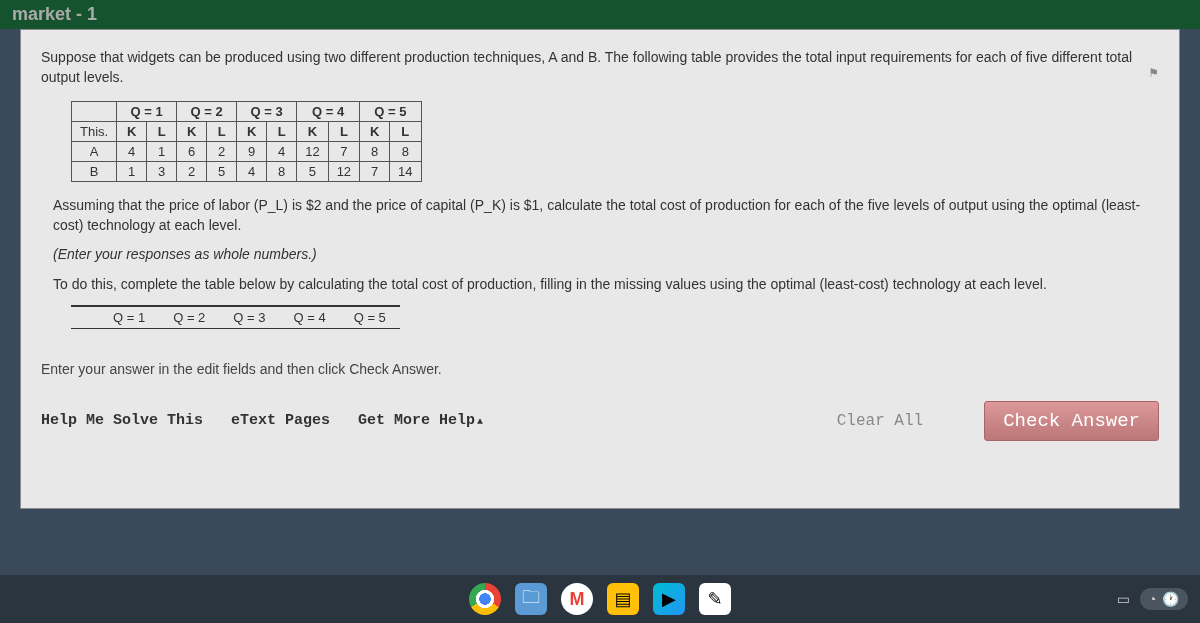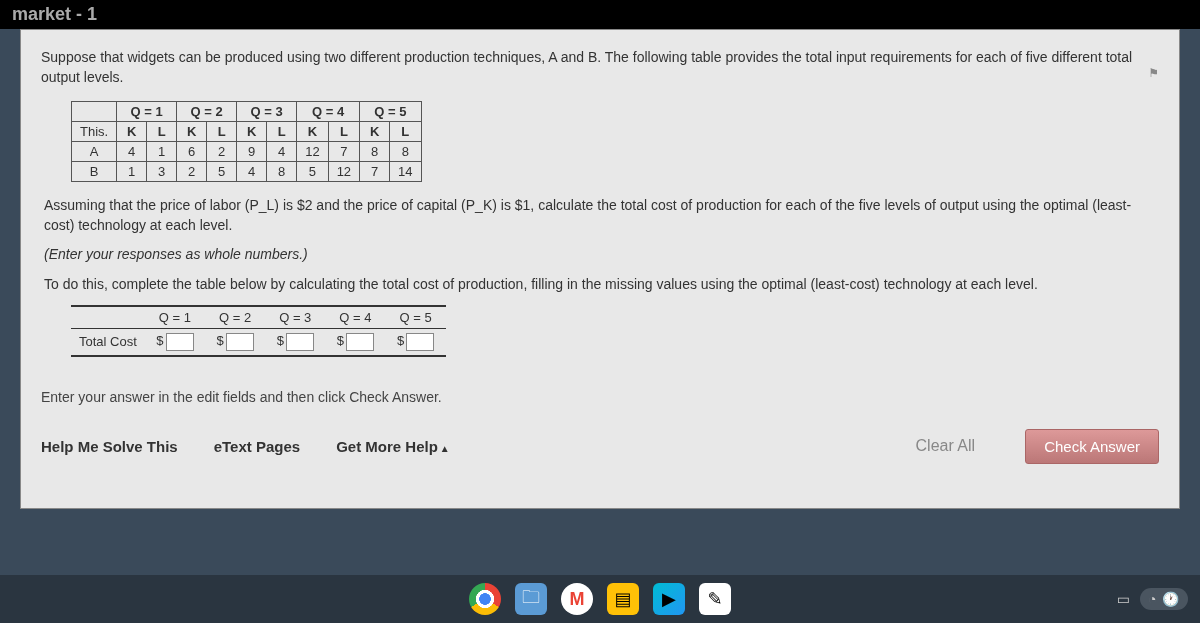--- a/index.html
+++ b/index.html
@@ -5,21 +5,21 @@
     * { margin: 0; padding: 0; box-sizing: border-box; }
     body {
       font-family: Arial, sans-serif;
       background: #3a4a5a;
       width: 1200px;
       height: 623px;
       overflow: hidden;
       position: relative;
     }
     .top-tab {
-      background: #000000;
+      background: #14532d;
       color: #aaa;
       font-size: 18px;
       padding: 4px 12px;
       font-weight: bold;
     }
     .content-panel {
       background: #e8e8e8;
       margin: 0 20px;
       padding: 18px 20px 14px 20px;
       height: 480px;
@@ -37,21 +37,21 @@
     }
     .data-table th, .data-table td {
       border: 1px solid #555;
       padding: 2px 8px;
       text-align: center;
       min-width: 30px;
     }
     .data-table .q-header { border-bottom: 1px solid #555; }
     .tech-label { font-weight: normal; }
     
-    .instruction { margin: 10px 3px; line-height: 1.4; }
+    .instruction { margin: 10px 12px; line-height: 1.4; }
     .italic { font-style: italic; }
     
     .cost-table {
       border-collapse: collapse;
       margin: 8px 0 20px 30px;
       font-size: 13px;
     }
     .cost-table th { border-top: 2px solid #333; border-bottom: 1px solid #333; padding: 3px 14px; font-weight: normal; }
     .cost-table td { padding: 4px 10px; text-align: center; }
     .cost-table .row-label { border-top: 1px solid #333; border-bottom: 2px solid #333; padding: 4px 8px; text-align: left; }
@@ -65,38 +65,39 @@
       background: #fff;
       vertical-align: middle;
     }
     
     .hint-text { margin-top: 32px; font-size: 14px; color: #444; }
     .cursor-icon { display: inline-block; font-size: 14px; }
     
     .bottom-bar {
       display: flex;
       align-items: center;
-      gap: 36px;
+      gap: 28px;
       margin-top: 24px;
+      font-family: Liberation Mono, monospace;
     }
     .help-link { font-weight: bold; color: #333; font-size: 15px; cursor: pointer; }
     .dropdown-caret { font-size: 10px; margin-left: 2px; }
     .spacer { flex: 1; }
     .clear-btn {
       color: #888;
       font-size: 16px;
       cursor: pointer;
-      margin-right: 14px;
+      margin-right: 33px;
     }
     .check-btn {
       background: linear-gradient(#d99, #b77);
       color: #fff;
       padding: 8px 18px;
       border-radius: 3px;
-      font-size: 15px;
+      font-size: 19px;
       cursor: pointer;
       border: 1px solid #a66;
     }
     .flag-icon {
       position: absolute;
       top: 36px;
       right: 20px;
       font-size: 12px;
       color: #888;
     }
@@ -214,28 +215,20 @@
 
   <table class="cost-table">
     <tbody>
         <tr>
       <th></th>
       <th>Q = 1</th>
       <th>Q = 2</th>
       <th>Q = 3</th>
       <th>Q = 4</th>
       <th>Q = 5</th>
-    </tr>
-    <tr>
-      <td class="row-label">Total Cost</td>
-      <td class="input-cell"><span class="dollar">$</span><span class="answer-box"></span></td>
-      <td class="input-cell"><span class="dollar">$</span><span class="answer-box"></span></td>
-      <td class="input-cell"><span class="dollar">$</span><span class="answer-box"></span></td>
-      <td class="input-cell"><span class="dollar">$</span><span class="answer-box"></span></td>
-      <td class="input-cell"><span class="dollar">$</span><span class="answer-box"></span></td>
     </tr>
   </tbody>
     </table>
 
   <p class="hint-text">
     <span>Enter your answer in the edit fields and then click Check Answer.</span>
     <span class="cursor-icon"></span>
   </p>
 
   <div class="bottom-bar">

